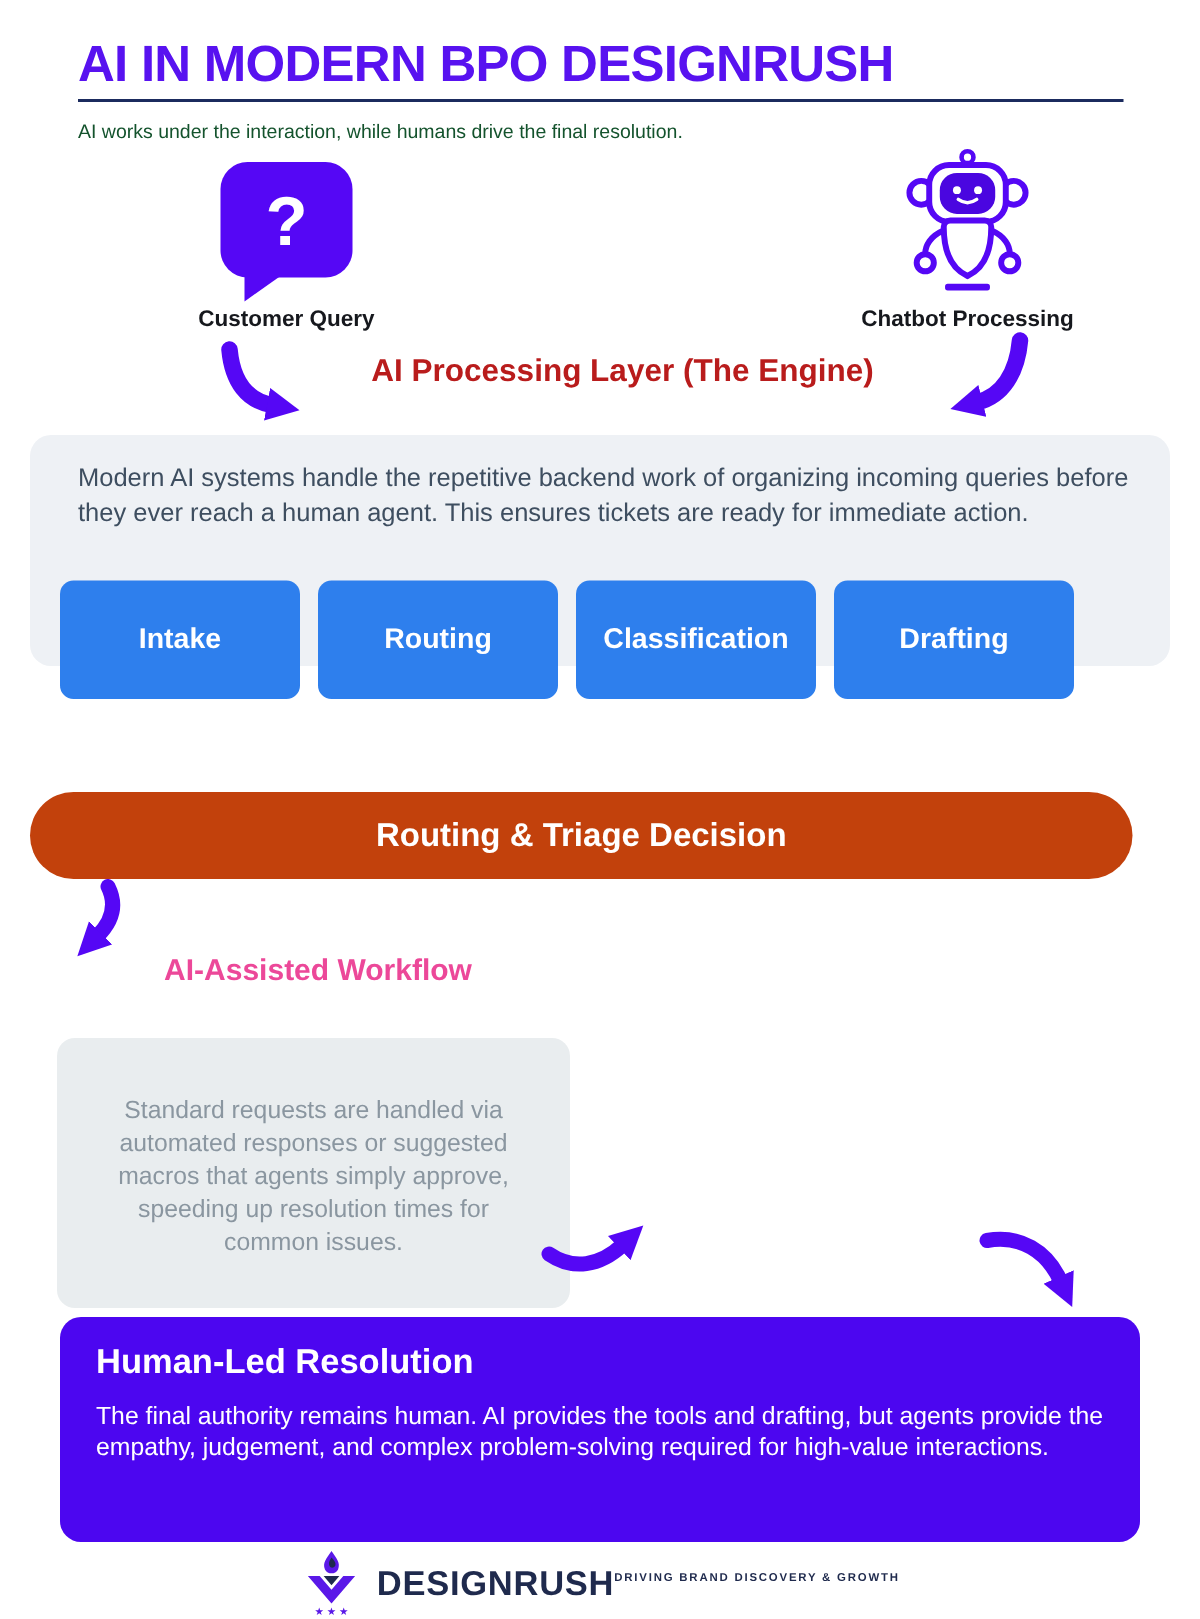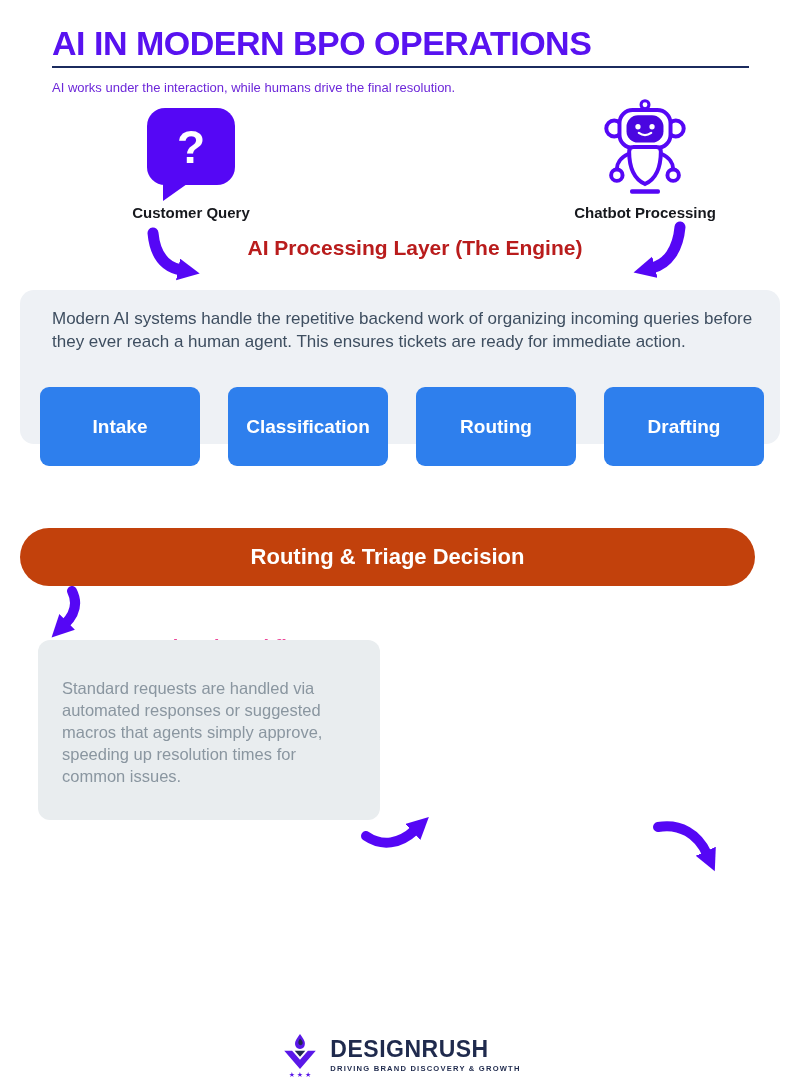--- a/index.html
+++ b/index.html
@@ -3,21 +3,21 @@
 <meta charset="utf-8">
 <style>
   html,body{margin:0;padding:0;background:#fff;}
   .page{position:relative;width:800px;height:1079px;background:#ffffff;overflow:hidden;
         font-family:"Liberation Sans", sans-serif;}
 
   
   .title{position:absolute;left:52px;top:24px;width:700px;font-size:34px;font-weight:bold;
          letter-spacing:-0.5px;color:#5812F0;}
   .title-rule{position:absolute;left:52px;top:66px;width:697px;height:2px;background:#1B2B5E;}
-  .subtitle{position:absolute;left:52px;top:80px;width:700px;font-size:13px;color:#6d28d9;}
+  .subtitle{position:absolute;left:52px;top:80px;width:700px;font-size:13px;color:#14532d;}
 
   
   .bubble{position:absolute;left:147px;top:108px;width:88px;height:77px;background:#5507F5;
           border-radius:18px;display:flex;align-items:center;justify-content:center;}
   .bubble::after{content:"";position:absolute;left:16px;bottom:-16px;width:0;height:0;
           border-style:solid;border-width:17px 24px 0 0;
           border-color:#5507F5 transparent transparent transparent;}
   .bubble .q{color:#fff;font-size:46px;font-weight:bold;line-height:1;}
   .icon-label{position:absolute;font-size:15px;font-weight:bold;color:#16181D;text-align:center;}
   .lbl-left{left:107px;top:204px;width:168px;}
@@ -25,58 +25,58 @@
   .robot{position:absolute;left:601px;top:97px;width:88px;height:100px;}
 
   
   .engine-heading{position:absolute;left:100px;top:236px;width:630px;text-align:center;
           font-size:21px;font-weight:bold;color:#b91c1c;}
   .arr{position:absolute;}
   .panel{position:absolute;left:20px;top:290px;width:760px;height:154px;background:#EEF1F5;
          border-radius:14px;}
   .panel-desc{position:absolute;left:32px;top:17px;width:706px;font-size:17px;line-height:1.38;
          color:#3E4E60;}
-  .stage-row{position:absolute;left:20px;top:97px;display:flex;gap:28px;}
+  .stage-row{position:absolute;left:20px;top:97px;display:flex;gap:12px;}
   .stage{width:160px;height:79px;background:#2E7FED;border-radius:9px;display:flex;
          align-items:center;justify-content:center;color:#fff;font-size:19px;font-weight:bold;}
 
   
   .banner{position:absolute;left:20px;top:528px;width:735px;height:58px;background:#c2410c;
           border-radius:29px;display:flex;align-items:center;justify-content:center;
           color:#fff;font-size:22px;font-weight:bold;}
 
   
   .branch-heading{position:absolute;top:636px;width:304px;text-align:center;font-size:20px;
           font-weight:bold;color:#ec4899;}
   .bh-left{left:60px;} .bh-right{left:438px;}
-  .card{position:absolute;top:640px;width:342px;background:#E9EDEF;border-radius:12px;
-        box-sizing:border-box;padding:38px 24px 0 24px;}
+  .card{position:absolute;top:692px;width:342px;background:#E9EDEF;border-radius:12px;
+        box-sizing:border-box;padding:38px 24px 0 24px;text-align:center;}
   .card p{margin:0;font-size:16.5px;line-height:1.33;color:#8A96A0;}
   .card-left{left:38px;height:180px;}
   .card-right{left:420px;height:177px;}
 
   
   .resolution{position:absolute;left:40px;top:878px;width:720px;height:150px;background:#4C06F0;
           border-radius:14px;box-sizing:border-box;padding:16px 24px 0 24px;color:#fff;}
   .resolution h2{margin:0;font-size:23px;font-weight:bold;}
   .resolution p{margin:13px 0 0 0;width:680px;font-size:16.5px;line-height:1.3;}
 
   
   .footer{position:absolute;left:0;top:1032px;width:800px;display:flex;align-items:center;
           justify-content:center;gap:9px;}
-  .brand-block{display:flex;flex-direction:column;}
+  .brand-block{display:flex;flex-direction:row;}
   .brand{font-size:23px;font-weight:bold;color:#1F2A4D;letter-spacing:0.5px;line-height:1;}
   .tagline{font-size:7.6px;font-weight:bold;color:#1F2A4D;letter-spacing:1.2px;margin-top:3px;}
 </style>
 </head>
 <body>
 
 <div class="page">
 
-  <div class="title">AI IN MODERN BPO OPERATIONS</div>
+  <div class="title">AI IN MODERN BPO DESIGNRUSH</div>
   <div class="title-rule"></div>
   <div class="subtitle">AI works under the interaction, while humans drive the final resolution.</div>
 
   <div class="bubble">
     <span class="q">?</span>
   </div>
   <div class="icon-label lbl-left">Customer Query</div>
 
   <svg class="robot" viewBox="0 0 100 112">
     <circle cx="50" cy="8" r="4.5" fill="none" stroke="#5507F5" stroke-width="3.5"></circle>
@@ -116,24 +116,24 @@
     <path d="M52 6 C50 28 40 43 24 47" stroke="#5507F5" stroke-width="11" fill="none" stroke-linecap="round" marker-end="url(#m2)"></path>
   </svg>
 
   <div class="panel">
     <div class="panel-desc">Modern AI systems handle the repetitive backend work of organizing incoming queries before they ever reach a human agent. This ensures tickets are ready for immediate action.</div>
     <div class="stage-row">
       <div class="stage">
         <span>Intake</span>
       </div>
       <div class="stage">
-        <span>Classification</span>
+        <span>Routing</span>
       </div>
       <div class="stage">
-        <span>Routing</span>
+        <span>Classification</span>
       </div>
       <div class="stage">
         <span>Drafting</span>
       </div>
     </div>
   </div>
 
   <div class="banner">
     <span>Routing &amp; Triage Decision</span>
   </div>
@@ -164,20 +164,24 @@
 
   <svg class="arr" style="left:648px;top:818px;width:78px;height:58px" viewBox="0 0 78 58">
     <defs>
         <marker id="m5" markerUnits="userSpaceOnUse" markerWidth="24" markerHeight="24" refX="3" refY="11" orient="auto">
           <path d="M0 0 L22 11 L0 22 Z" fill="#5507F5"></path>
         </marker>
       </defs>
     <path d="M10 9 C32 5 50 16 59 36" stroke="#5507F5" stroke-width="10" fill="none" stroke-linecap="round" marker-end="url(#m5)"></path>
   </svg>
 
+  <div class="resolution">
+    <h2>Human-Led Resolution</h2>
+    <p>The final authority remains human. AI provides the tools and drafting, but agents provide the empathy, judgement, and complex problem-solving required for high-value interactions.</p>
+  </div>
 
   <div class="footer">
     <svg width="42" height="46" viewBox="0 0 48 52">
       <path d="M24 2 C20 8 17 11 19 16 C21 20 27 20 29 16 C31 11 28 8 24 2 Z" fill="#5A18E8"></path>
       <path d="M24 7 C22.5 9.5 21.5 11 22.5 13.5 C23.6 15.6 26.4 14.8 27 12.8 C27.5 11 26 9 24 7 Z" fill="#1F2A4D"></path>
       <polygon points="6,21 24,42 42,21 33,21 24,31.5 15,21" fill="#5A18E8"></polygon>
       <polygon points="18,21 24,28 30,21" fill="#1F2A4D"></polygon>
       <text x="24" y="51" text-anchor="middle" font-size="8" fill="#5A18E8">★ ★ ★</text>
     </svg>
     <div class="brand-block">

